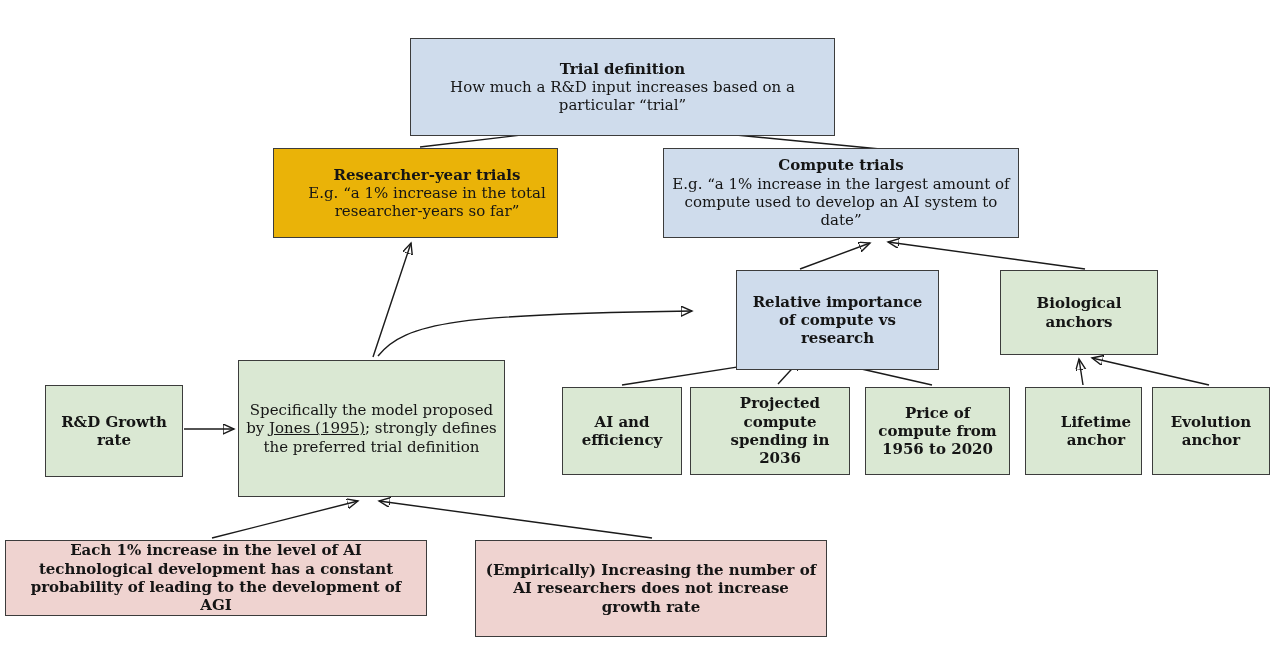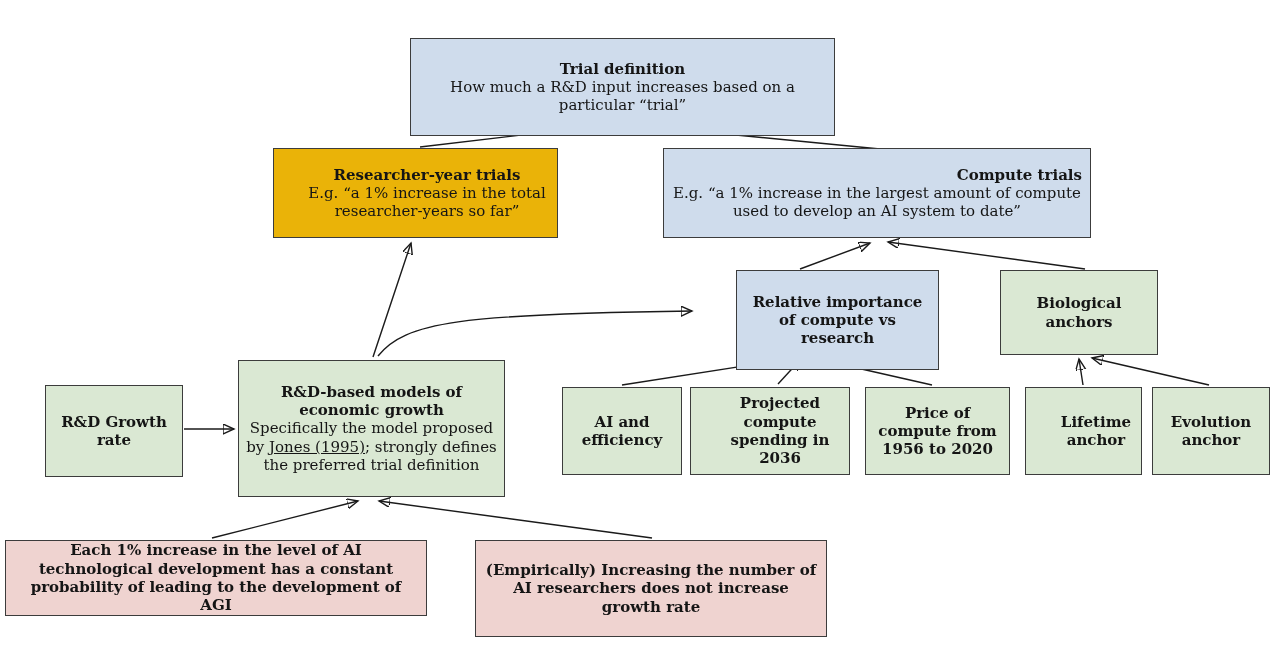--- a/index.html
+++ b/index.html
@@ -26,21 +26,21 @@
   }
   .node .title{font-weight:bold;display:block;}
   .node .body{display:block;}
   .node .link{text-decoration:underline;cursor:pointer;}
   #edges{position:absolute;left:0;top:0;pointer-events:none;}
   #edges path, #edges line{stroke:#1a1a1a;stroke-width:1.4;fill:none;}
 
   
   #n-trial{left:410px;top:23px;width:425px;height:98px;margin-top:15px;}
   #n-ryt{left:273px;top:148px;width:285px;height:90px;}
-  #n-ct{left:663px;top:148px;width:428px;height:90px;align-items:flex-end;}
+  #n-ct{left:663px;top:148px;width:356px;height:90px;}
   #n-ri{left:736px;top:270px;width:203px;height:100px;}
   #n-ba{left:1000px;top:270px;width:158px;height:85px;}
   #n-rdg{left:45px;top:385px;width:138px;height:92px;padding:0 0;}
   #n-rdm{left:238px;top:360px;width:267px;height:137px;padding:2px 6px;}
   #n-ai{left:562px;top:387px;width:120px;height:88px;}
   #n-pcs{left:690px;top:387px;width:160px;height:88px;}
   #n-pc{left:865px;top:387px;width:145px;height:88px;}
   #n-la{left:1025px;top:387px;width:117px;height:88px;}
   #n-ea{left:1152px;top:387px;width:118px;height:88px;}
   #n-agi{left:5px;top:540px;width:422px;height:76px;font-weight:bold;}
@@ -94,21 +94,20 @@
 
   <div class="node" id="n-ba" style="background: rgb(218, 232, 211);">
     <span class="title">Biological anchors</span>
   </div>
 
   <div class="node" id="n-rdg" style="background: rgb(218, 232, 211);">
     <span class="title">R&amp;D Growth rate</span>
   </div>
 
   <div class="node" id="n-rdm" style="background: rgb(218, 232, 211);">
-    <span class="title">R&amp;D-based models of economic growth</span>
     <span class="body"><span>Specifically the model proposed by </span><span class="link">Jones (1995)</span><span>; strongly defines the preferred trial definition</span></span>
   </div>
 
   <div class="node" id="n-ai" style="background: rgb(218, 232, 211);">
     <span class="title">AI and efficiency</span>
   </div>
 
   <div class="node" id="n-pcs" style="background: rgb(218, 232, 211); padding-left: 28px;">
     <span class="title">Projected compute spending in 2036</span>
   </div>

